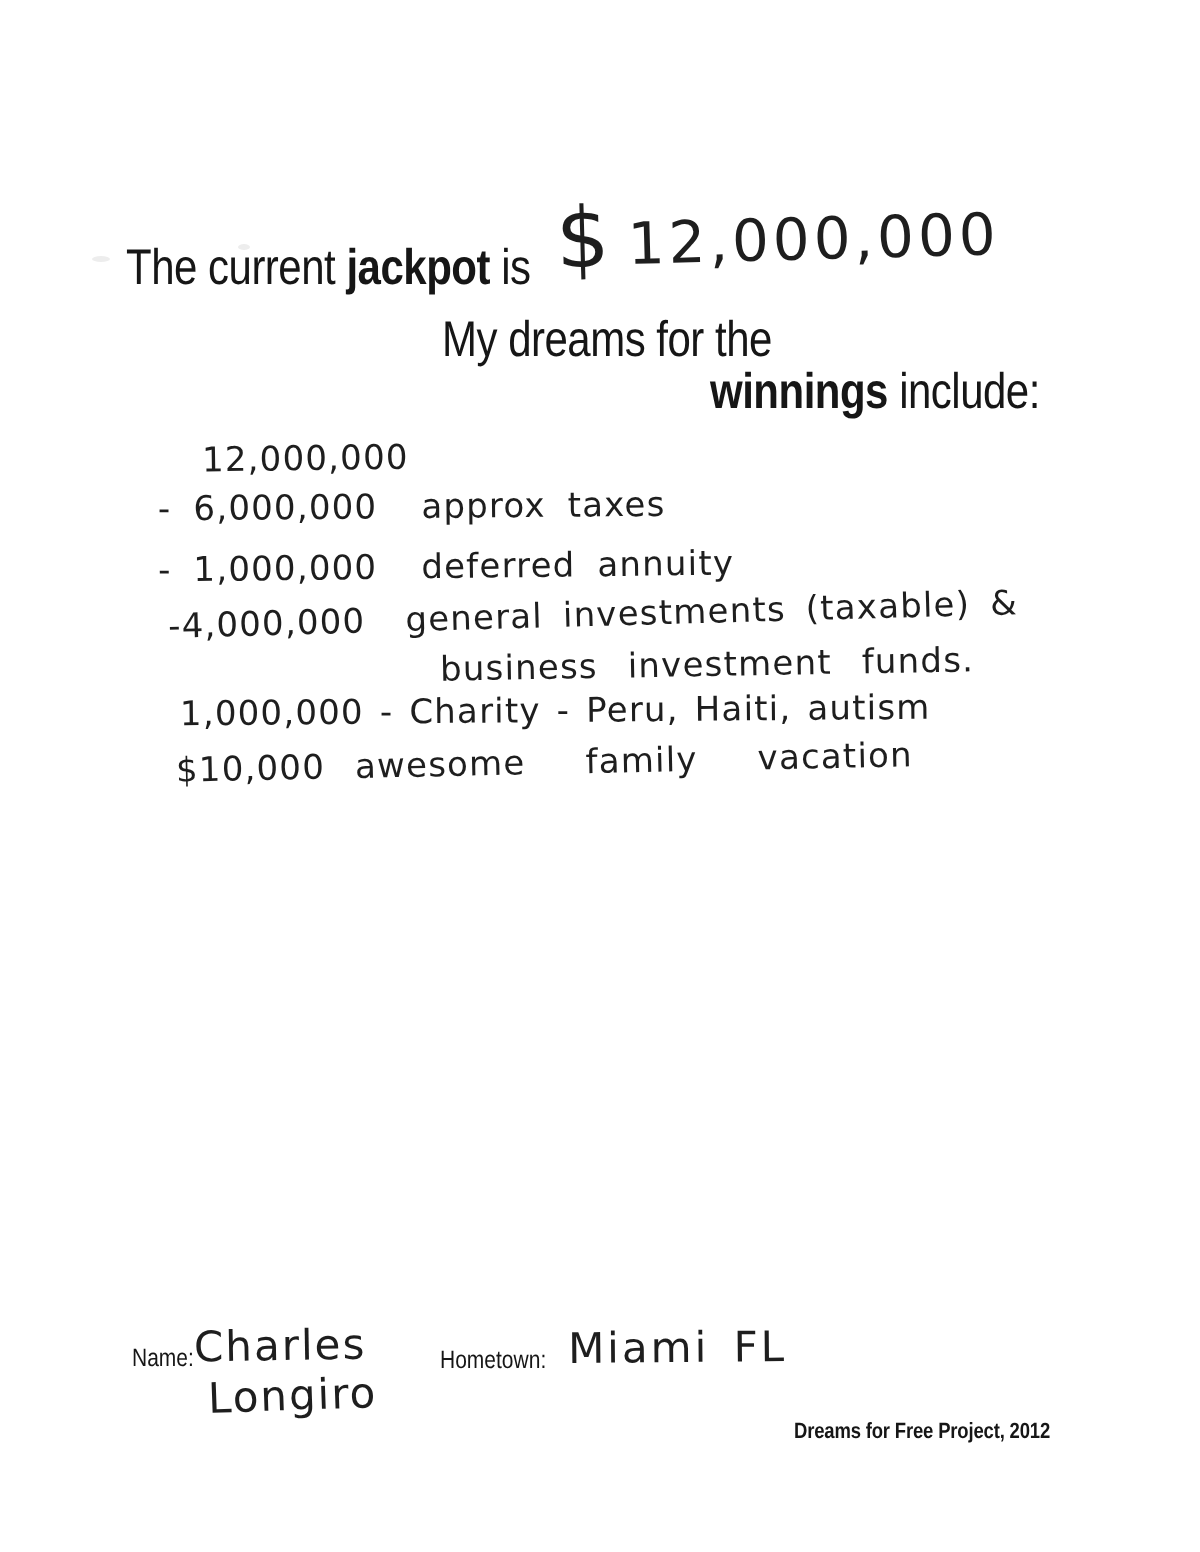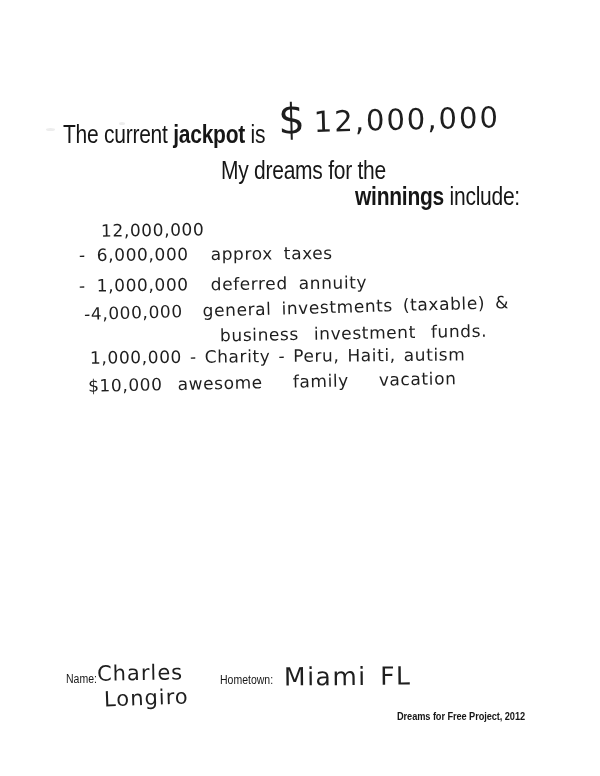--- a/index.html
+++ b/index.html
@@ -28,21 +28,21 @@
   #dream-3{left:84px;top:262px;transform:rotate(-1.6deg);word-spacing:4px;}
   #dream-4{left:220px;top:287px;transform:rotate(-1deg);word-spacing:9px;}
   #dream-5{left:90px;top:310px;transform:rotate(-0.5deg);word-spacing:2px;}
   #dream-6{left:88px;top:336px;transform:rotate(-1.2deg);word-spacing:9px;}
 
   
   #name-label{left:66px;top:636px;font-size:12.5px;}
   #name-first{left:97px;top:625px;font-size:21px;letter-spacing:1px;transform:rotate(-1deg);}
   #name-last{left:104px;top:650px;font-size:21px;letter-spacing:1px;transform:rotate(-2deg);}
   #hometown-label{left:220px;top:637px;font-size:12.5px;}
-  #hometown-value{left:284px;top:626px;font-size:25px;letter-spacing:1.5px;word-spacing:4px;transform:rotate(-0.5deg);}
+  #hometown-value{left:284px;top:626px;font-size:21px;letter-spacing:1.5px;word-spacing:4px;transform:rotate(-0.5deg);}
   #credit{left:397px;top:674px;font-size:11px;font-weight:bold;letter-spacing:-0.1px;}
 
   
   .speck{position:absolute;background:#ededed;border-radius:50%;}
   #speck-1{left:46px;top:92px;width:9px;height:3px;}
   #speck-2{left:119px;top:86px;width:6px;height:3px;}
 </style>
 </head>
 <body>
 

